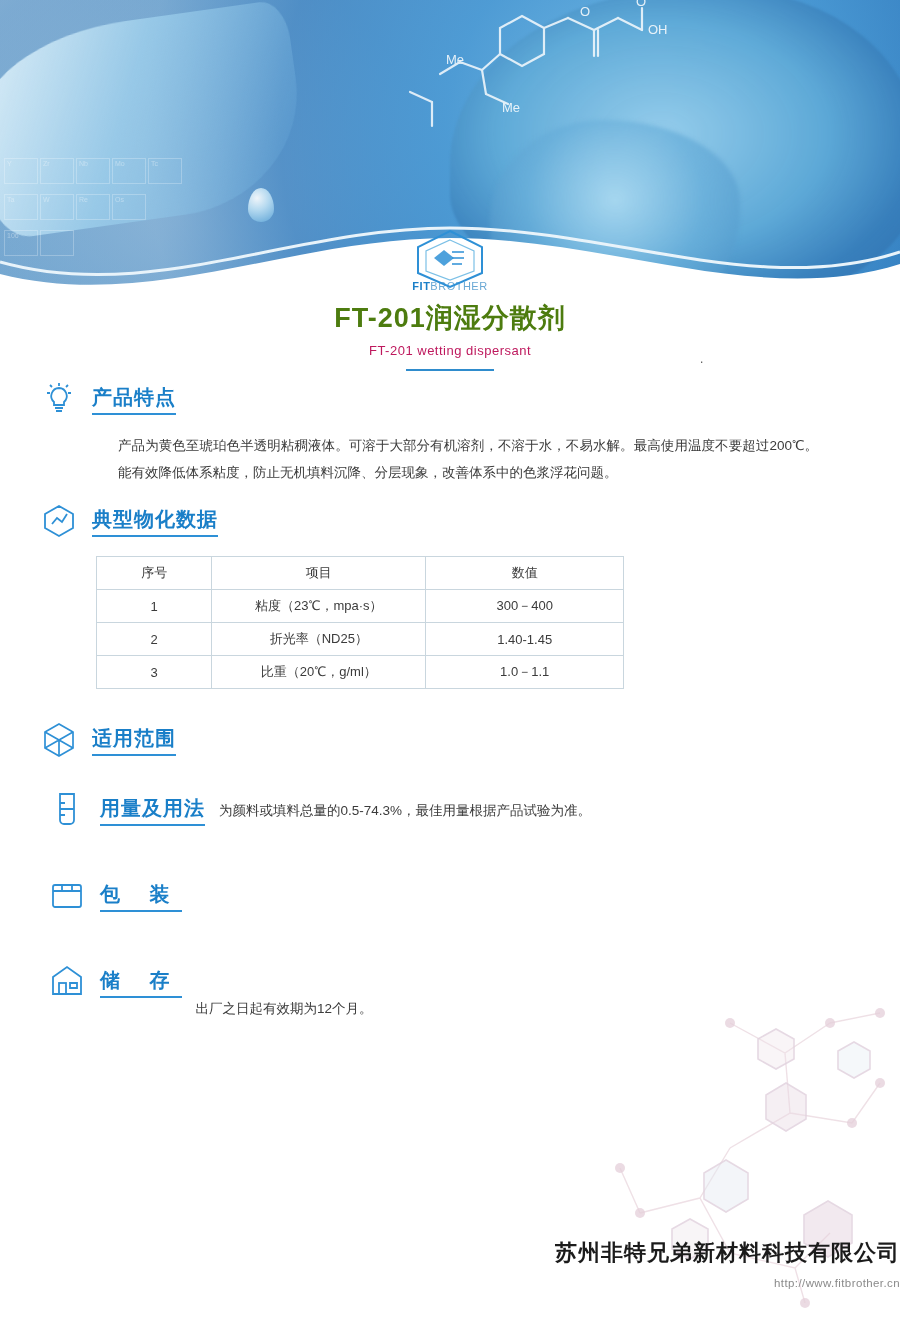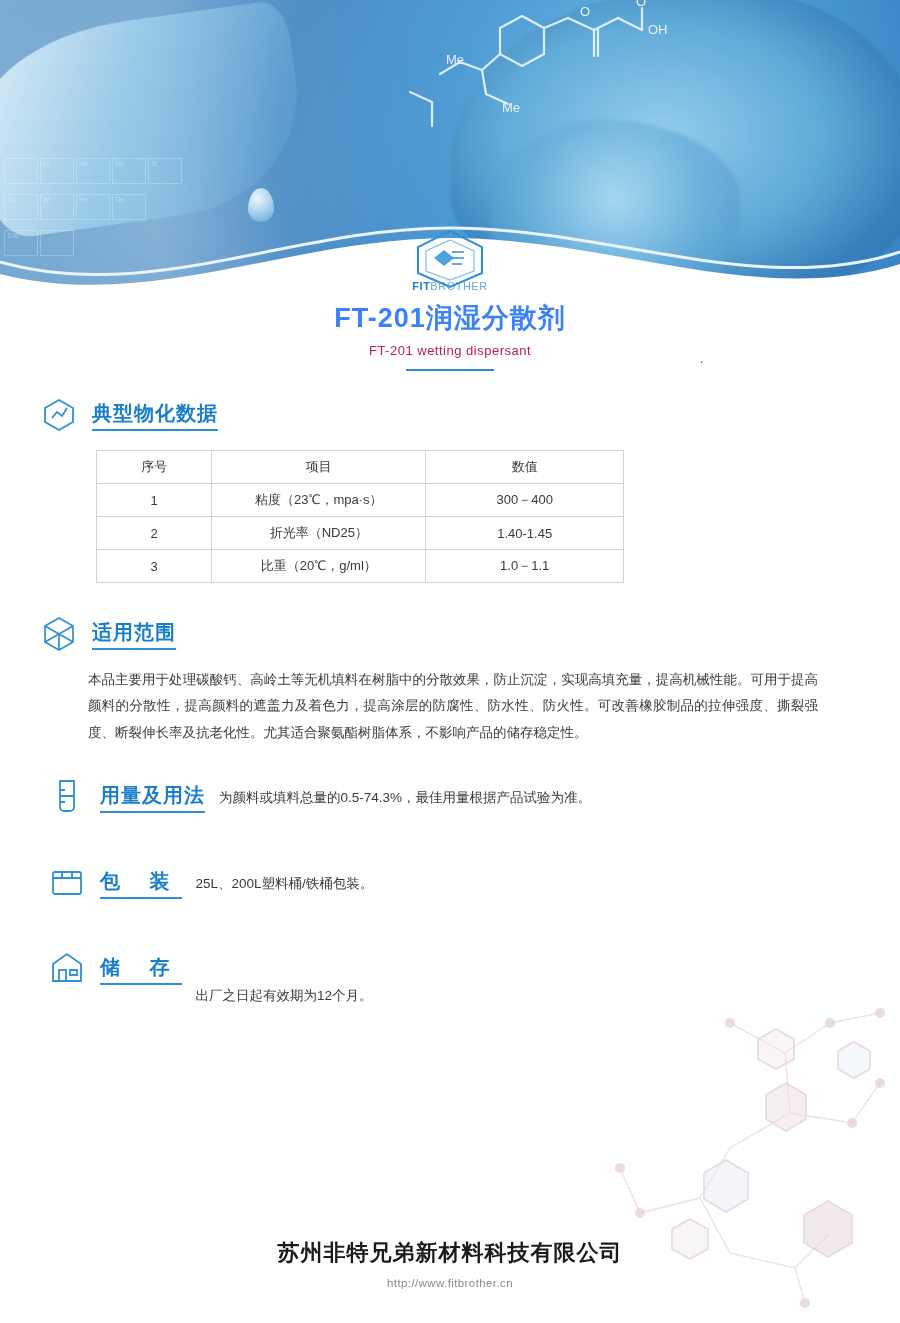--- a/index.html
+++ b/index.html
@@ -101,21 +101,21 @@
     width: 104px; height: 62px;
   }
   .title-block {
     position: absolute;
     top: 300px; left: 0; right: 0;
     text-align: center;
   }
   .main-title {
     font-size: 27px;
     font-weight: bold;
-    color: #3b82f6;
+    color: #4d7c0f;
     letter-spacing: 1px;
     margin: 0;
   }
   .sub-title {
     font-size: 13px;
     color: #be185d;
     margin-top: 7px;
     letter-spacing: .5px;
   }
   .title-rule {
@@ -188,21 +188,21 @@
     padding: 7px 4px;
     font-weight: normal;
   }
   thead td, thead th { height: 30px; }
   tbody td { height: 28px; }
 
   
   .footer {
     position: absolute;
     left: 0; right: 0; bottom: 34px;
-    text-align: center;
+    text-align: right;
     z-index: 4;
   }
   .company {
     font-size: 22px;
     font-weight: bold;
     color: #1b1b1b;
     letter-spacing: 1px;
   }
   .site {
     font-size: 11.5px;
@@ -325,20 +325,33 @@
     <path d="M224 232 L248 218 L272 232 L272 260 L248 274 L224 260 Z" fill="#cba6bb" fill-opacity=".5"></path>
     <path d="M92 246 L110 236 L128 246 L128 266 L110 276 L92 266 Z" fill="#dcc6d4" fill-opacity=".4"></path>
     <path d="M258 68 L274 59 L290 68 L290 86 L274 95 L258 86 Z" fill="#d5e2ec" fill-opacity=".5"></path>
   </g>
 </svg>
 
 <span class="dot-mark">.</span>
 
 <div class="content">
 
+  <div class="section">
+    <div class="sec-head">
+      <span class="sec-icon">
+        <svg viewBox="0 0 38 38" width="38" height="38" fill="none" stroke="#2e90d6" stroke-width="1.8">
+          <path d="M19 8 a8 8 0 0 0 -5 14 v3 h10 v-3 a8 8 0 0 0 -5 -14 z"></path>
+          <path d="M15 28 h8 M16 31 h6"></path>
+          <path d="M19 3 v3 M7 13 h3 M28 13 h3 M10 5 l2 2 M28 5 l-2 2"></path>
+        </svg>
+      </span>
+      <span class="sec-title">产品特点</span>
+    </div>
+    <div class="sec-body">产品为黄色至琥珀色半透明粘稠液体。可溶于大部分有机溶剂，不溶于水，不易水解。最高使用温度不要超过200℃。能有效降低体系粘度，防止无机填料沉降、分层现象，改善体系中的色浆浮花问题。</div>
+  </div>
 
   <div class="section" style="margin-top:16px;">
     <div class="sec-head">
       <span class="sec-icon">
         <svg viewBox="0 0 38 38" width="38" height="38" fill="none" stroke="#2e90d6" stroke-width="1.8">
           <path d="M19 4 L33 12 L33 26 L19 34 L5 26 L5 12 Z"></path>
           <path d="M12 22 l5 -6 l5 4 l5 -8"></path>
         </svg>
       </span>
       <span class="sec-title">典型物化数据</span>
@@ -377,21 +390,20 @@
   <div class="section" style="margin-top:32px;">
     <div class="sec-head">
       <span class="sec-icon">
         <svg viewBox="0 0 38 38" width="38" height="38" fill="none" stroke="#2e90d6" stroke-width="1.7">
           <path d="M19 3 L33 11 L33 27 L19 35 L5 27 L5 11 Z"></path>
           <path d="M5 11 L19 19 L33 11 M19 19 L19 35 M5 27 L19 19 L33 27"></path>
         </svg>
       </span>
       <span class="sec-title">适用范围</span>
     </div>
-    <div class="sec-body tight" style="margin-left:88px; width:730px;">本品主要用于处理碳酸钙、高岭土等无机填料在树脂中的分散效果，防止沉淀，实现高填充量，提高机械性能。可用于提高颜料的分散性，提高颜料的遮盖力及着色力，提高涂层的防腐性、防水性、防火性。可改善橡胶制品的拉伸强度、撕裂强度、断裂伸长率及抗老化性。尤其适合聚氨酯树脂体系，不影响产品的储存稳定性。</div>
   </div>
 
   <div class="section" style="margin-top:30px;">
     <div class="inline-head">
       <span class="sec-icon">
         <svg viewBox="0 0 38 38" width="38" height="38" fill="none" stroke="#2e90d6" stroke-width="1.8">
           <path d="M12 5 h14 v26 a4 4 0 0 1 -4 4 h-6 a4 4 0 0 1 -4 -4 Z"></path>
           <path d="M12 20 h14 M12 14 h5 M12 26 h5"></path>
         </svg>
       </span>
@@ -402,21 +414,20 @@
 
   <div class="section" style="margin-top:48px;">
     <div class="inline-head">
       <span class="sec-icon">
         <svg viewBox="0 0 38 38" width="38" height="38" fill="none" stroke="#2e90d6" stroke-width="1.8">
           <rect x="5" y="10" width="28" height="22" rx="2"></rect>
           <path d="M5 16 h28 M14 10 v6 M24 10 v6"></path>
         </svg>
       </span>
       <span class="sec-title wide" style="margin-top:6px;">包    装</span>
-      <span class="inline-text">25L、200L塑料桶/铁桶包装。</span>
     </div>
   </div>
 
   <div class="section" style="margin-top:48px;text-align:right;">
     <div class="inline-head">
       <span class="sec-icon">
         <svg viewBox="0 0 38 38" width="38" height="38" fill="none" stroke="#2e90d6" stroke-width="1.8">
           <path d="M5 16 L19 6 L33 16 V33 H5 Z"></path>
           <rect x="11" y="22" width="7" height="11"></rect>
           <path d="M22 22 h7 v5 h-7 z"></path>

